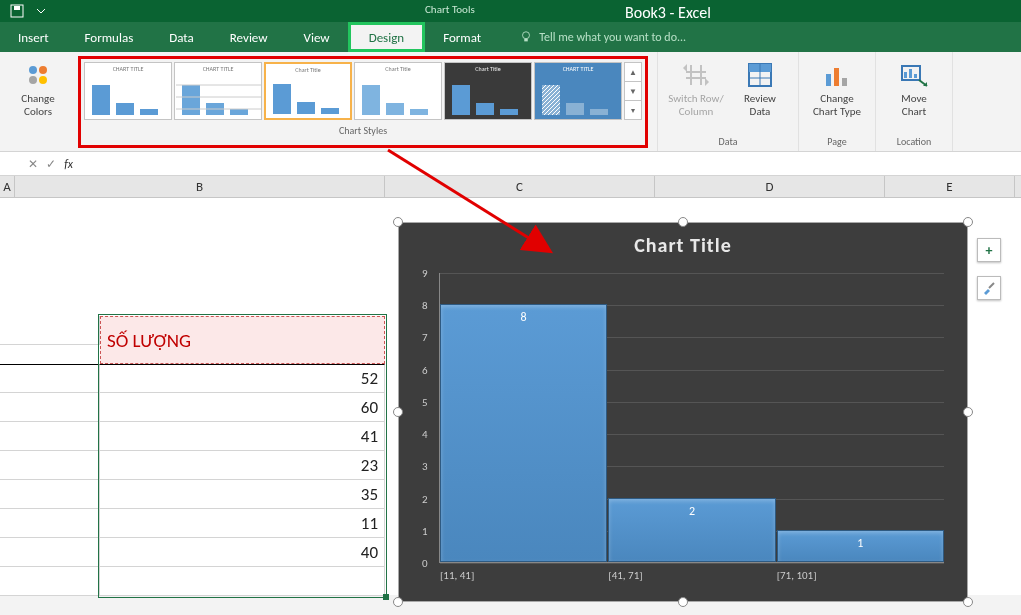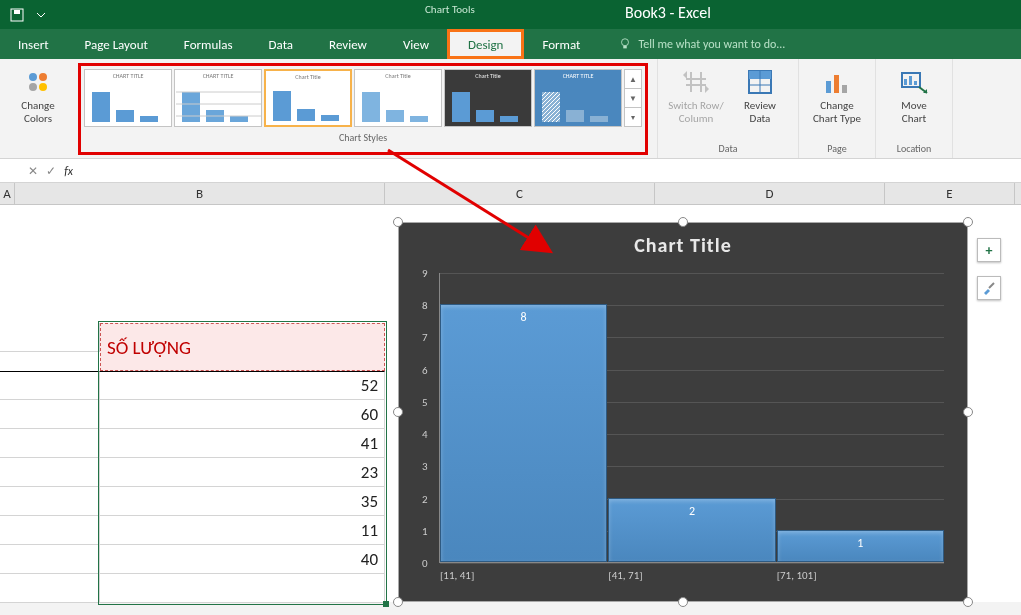--- a/index.html
+++ b/index.html
@@ -1,28 +1,28 @@
 <!DOCTYPE html>
 <html><head>
 <meta charset="utf-8">
 <style>
   * { margin:0; padding:0; box-sizing:border-box; font-family:"Segoe UI","Calibri",sans-serif; }
   body { background:#f3f3f3; width:1021px; height:615px; overflow:hidden; position:relative; }
 
   
-  .titlebar { height:29px; background:#0a6332; display:flex; align-items:center; position:relative; color:#fff; font-size:12px; }
+  .titlebar { height:22px; background:#0a6332; display:flex; align-items:center; position:relative; color:#fff; font-size:12px; }
   .titlebar .qat { display:flex; gap:10px; padding-left:10px; }
   .qat-item { width:14px; height:14px; display:flex; align-items:center; justify-content:center; }
   .titlebar .context { position:absolute; left:425px; top:3px; font-size:11px; color:#c9e8d4; }
   .titlebar .wintitle { position:absolute; left:625px; top:3px; font-size:16px; color:#fff; }
 
   
   .tabrow { height:30px; background:#217346; display:flex; align-items:stretch; position:relative; }
   .tab { color:#fff; font-size:13px; padding:0 18px; display:flex; align-items:center; cursor:pointer; }
-  .tab.highlighted { border:3px solid #f97316; background:#f3f3f3; color:#217346; }
+  .tab.highlighted { border:3px solid #22c55e; background:#f3f3f3; color:#217346; }
   .tellme { color:#b7e0c6; font-size:12px; display:flex; align-items:center; gap:6px; margin-left:20px;justify-content:space-between; }
   .bulb { width:14px; height:14px; }
 
   
   .ribbon { height:100px; background:#f3f3f3; border-bottom:1px solid #d4d4d4; display:flex; align-items:flex-start; position:relative; }
   .rib-group { display:flex; flex-direction:column; align-items:center; border-right:1px solid #e1e1e1; height:100%; padding:4px 6px 0 6px; }
   .rib-group-label { font-size:10px; color:#666; margin-top:auto; padding-bottom:3px; }
   .big-btn { display:flex; flex-direction:column; align-items:center; justify-content:flex-start; width:64px; padding-top:4px; cursor:pointer; font-size:11px; color:#444; text-align:center; line-height:1.15; }
   .big-btn svg { margin-bottom:3px; }
 
@@ -98,21 +98,20 @@
           <path d="M1 3 L5 7 L9 3" stroke="#fff" fill="none"></path>
         </svg>
       </span>
   </div>
   <span class="context">Chart Tools</span>
   <span class="wintitle">Book3 - Excel</span>
 </div>
 
 <div class="tabrow">
   <div class="tab">Insert</div>
-  <div class="tab">Page Layout</div>
   <div class="tab">Formulas</div>
   <div class="tab">Data</div>
   <div class="tab">Review</div>
   <div class="tab">View</div>
   <div class="tab highlighted">Design</div>
   <div class="tab">Format</div>
   <div class="tellme">
     <svg class="bulb" viewBox="0 0 16 16">
         <circle cx="8" cy="6" r="4" fill="none" stroke="#b7e0c6"></circle>
         <rect x="6" y="10" width="4" height="3" fill="#b7e0c6"></rect>

